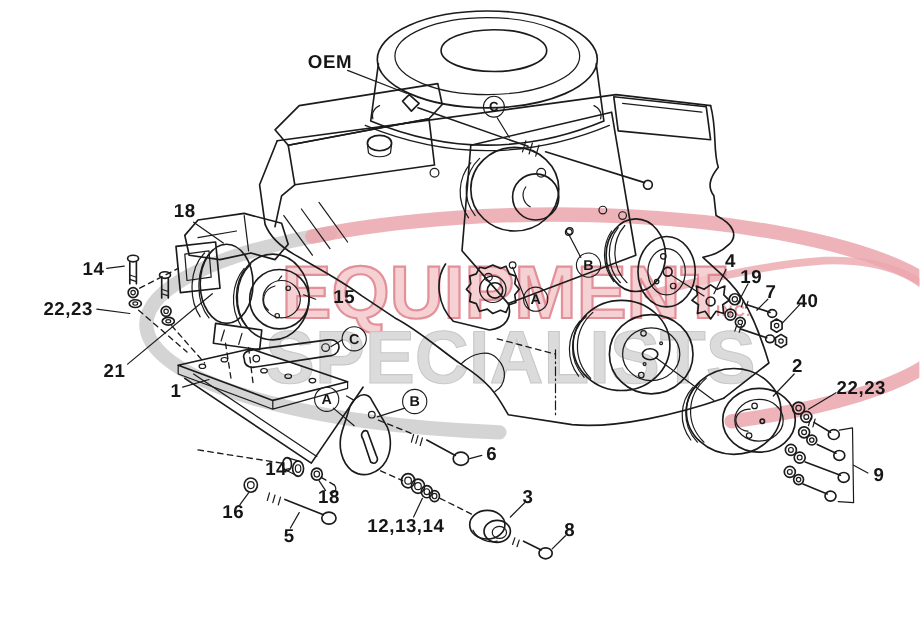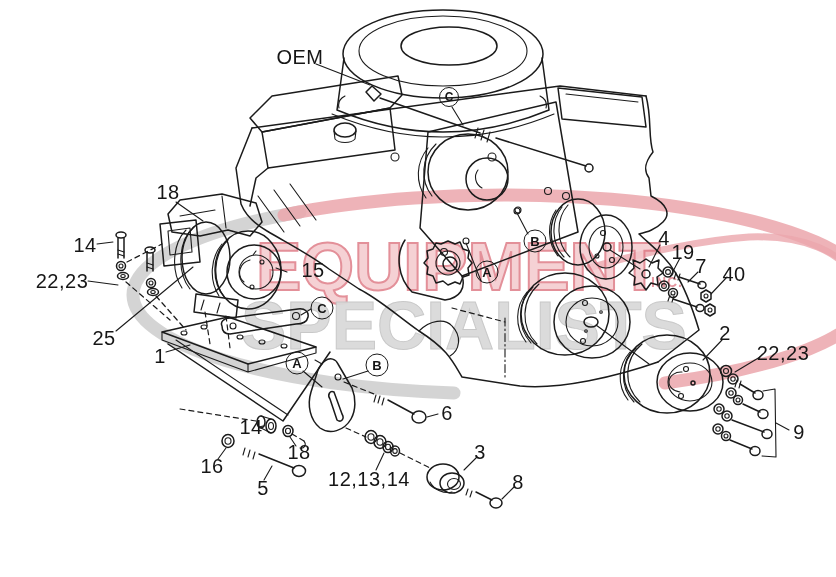--- a/index.html
+++ b/index.html
@@ -34,21 +34,21 @@
     fill:none;stroke:#1b1b1b;stroke-width:1.5;
     stroke-linecap:round;stroke-linejoin:round;
   }
   #lineart .thin{stroke-width:1.1;}
   #lineart .dash{stroke-dasharray:5 4;stroke-width:1.2;}
   #lineart .dashdot{stroke-dasharray:8 3 1.5 3;stroke-width:1.1;}
   
   #labels{position:absolute;inset:0;z-index:3;}
   .callout{
     position:absolute;transform:translate(-50%,-50%);
-    font-size:20px;font-weight:400;color:#161616;
+    font-size:17px;font-weight:700;color:#161616;
     white-space:nowrap;letter-spacing:.5px;
   }
   .balloon{
     position:absolute;transform:translate(-50%,-50%);
     width:21px;height:21px;border:1.7px solid #1b1b1b;border-radius:50%;
     background:transparent;
     display:flex;align-items:center;justify-content:center;
     font-size:13px;font-weight:600;color:#161616;
   }
 </style>
@@ -352,21 +352,21 @@
       <circle class="thin" cx="466" cy="241" r="3"></circle>
       <circle class="thin" cx="517" cy="211" r="3"></circle>
     </g>
   </svg>
 
   <div id="labels">
     <div class="callout" style="left:300px;top:57px">OEM</div>
     <div class="callout" style="left:168px;top:192px">18</div>
     <div class="callout" style="left:85px;top:245px">14</div>
     <div class="callout" style="left:62px;top:281px">22,23</div>
-    <div class="callout" style="left:104px;top:338px">25</div>
+    <div class="callout" style="left:104px;top:338px">21</div>
     <div class="callout" style="left:160px;top:356px">1</div>
     <div class="callout" style="left:313px;top:270px">15</div>
     <div class="callout" style="left:251px;top:427px">14</div>
     <div class="callout" style="left:299px;top:452px">18</div>
     <div class="callout" style="left:212px;top:466px">16</div>
     <div class="callout" style="left:263px;top:488px">5</div>
     <div class="callout" style="left:369px;top:479px">12,13,14</div>
     <div class="callout" style="left:447px;top:413px">6</div>
     <div class="callout" style="left:480px;top:452px">3</div>
     <div class="callout" style="left:518px;top:482px">8</div>

